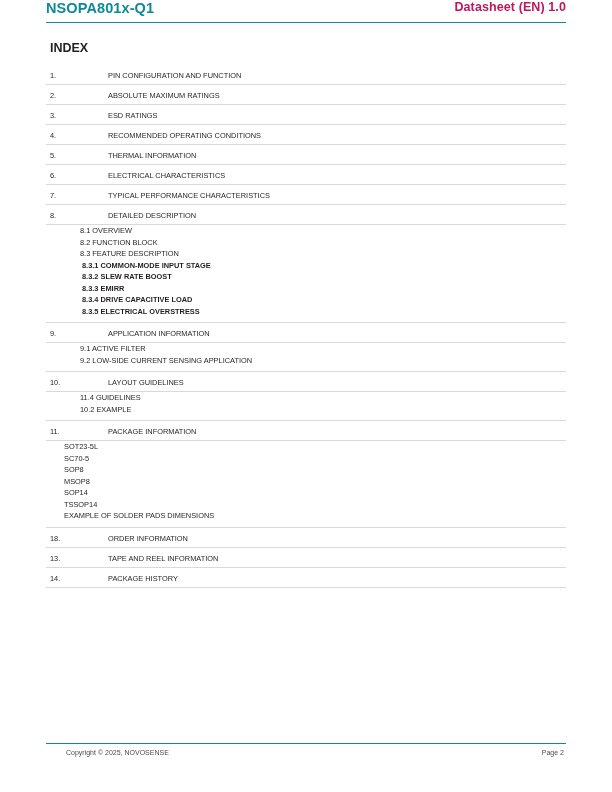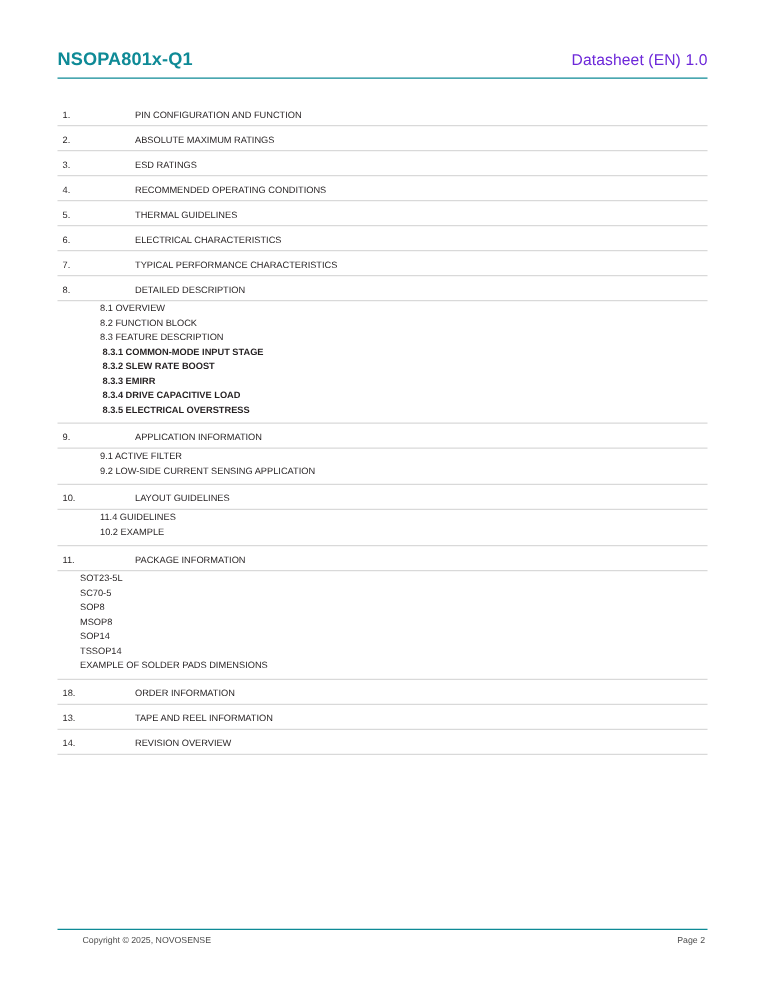--- a/index.html
+++ b/index.html
@@ -18,35 +18,34 @@
     position: relative;
     width: 612px;
     height: 792px;
     box-sizing: border-box;
     padding: 0 46px;
   }
 
   
   .header {
     display: flex;
-    align-items: center;
+    align-items: flex-start;
     justify-content: space-between;
-    padding-top: 40px;
     padding-bottom: 6px;
   }
   .doc-title {
     font-size: 14.5px;
     font-weight: bold;
     color: #0e8a96;
     letter-spacing: 0.1px;
   }
   .doc-subtitle {
     font-size: 12.5px;
-    font-weight: normal;
-    color: #6d28d9;
+    font-weight: bold;
+    color: #be185d;
     letter-spacing: 0.1px;
   }
   .header-rule {
     border-bottom: 1.3px solid #0e8a96;
     margin-bottom: 18px;
   }
 
   
   .index-title {
     font-size: 12.5px;
@@ -159,20 +158,21 @@
 <body>
 
 <div class="page">
 
   <div class="header">
     <div class="doc-title">NSOPA801x-Q1</div>
     <div class="doc-subtitle">Datasheet (EN) 1.0</div>
   </div>
   <div class="header-rule"></div>
 
+  <div class="index-title">INDEX</div>
 
   <div class="toc">
       <div class="toc-row lvl1">
         <span class="num">1.</span>
         <span class="label">PIN CONFIGURATION AND FUNCTION</span>
         <span class="dots">...............................................................................................................................................................................................................................................................................................................................................................................................................</span>
         <span class="page">3</span>
       </div>
       <div class="toc-row lvl1">
         <span class="num">2.</span>
@@ -187,21 +187,21 @@
         <span class="page">6</span>
       </div>
       <div class="toc-row lvl1">
         <span class="num">4.</span>
         <span class="label">RECOMMENDED OPERATING CONDITIONS</span>
         <span class="dots">...............................................................................................................................................................................................................................................................................................................................................................................................................</span>
         <span class="page">6</span>
       </div>
       <div class="toc-row lvl1">
         <span class="num">5.</span>
-        <span class="label">THERMAL GUIDELINES</span>
+        <span class="label">THERMAL INFORMATION</span>
         <span class="dots">...............................................................................................................................................................................................................................................................................................................................................................................................................</span>
         <span class="page">6</span>
       </div>
       <div class="toc-row lvl1">
         <span class="num">6.</span>
         <span class="label">ELECTRICAL CHARACTERISTICS</span>
         <span class="dots">...............................................................................................................................................................................................................................................................................................................................................................................................................</span>
         <span class="page">7</span>
       </div>
       <div class="toc-row lvl1">
@@ -340,21 +340,21 @@
         <span class="page">33</span>
       </div>
       <div class="toc-row lvl1">
         <span class="num">13.</span>
         <span class="label">TAPE AND REEL INFORMATION</span>
         <span class="dots">...............................................................................................................................................................................................................................................................................................................................................................................................................</span>
         <span class="page">34</span>
       </div>
       <div class="toc-row lvl1">
         <span class="num">14.</span>
-        <span class="label">REVISION OVERVIEW</span>
+        <span class="label">PACKAGE HISTORY</span>
         <span class="dots">...............................................................................................................................................................................................................................................................................................................................................................................................................</span>
         <span class="page">35</span>
       </div>
     </div>
 
   <div class="footer">
     <div class="footer-rule"></div>
     <div class="footer-row">
       <div class="footer-copy">Copyright © 2025, NOVOSENSE</div>
       <div class="footer-page">Page 2</div>

